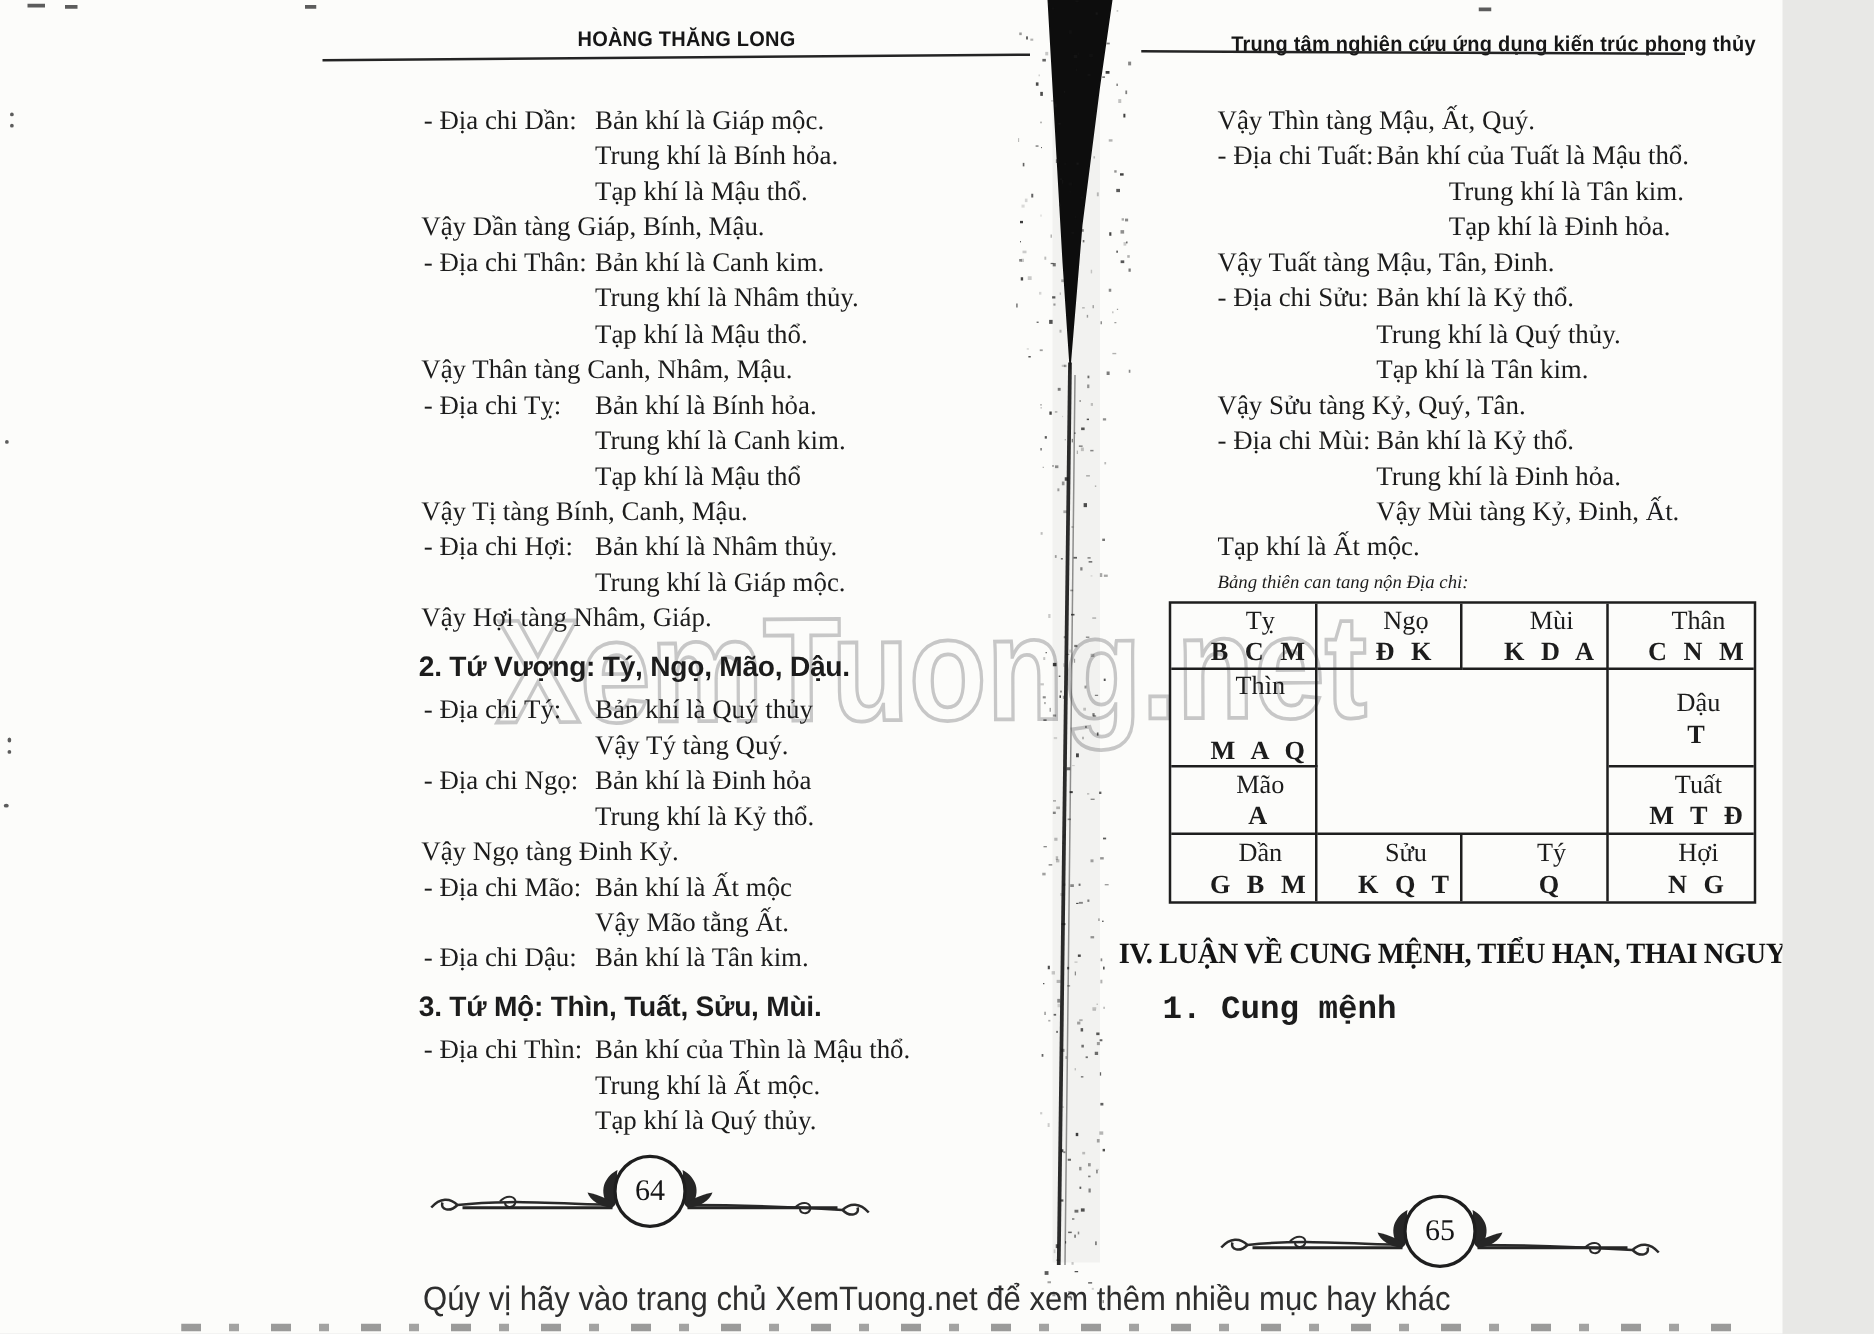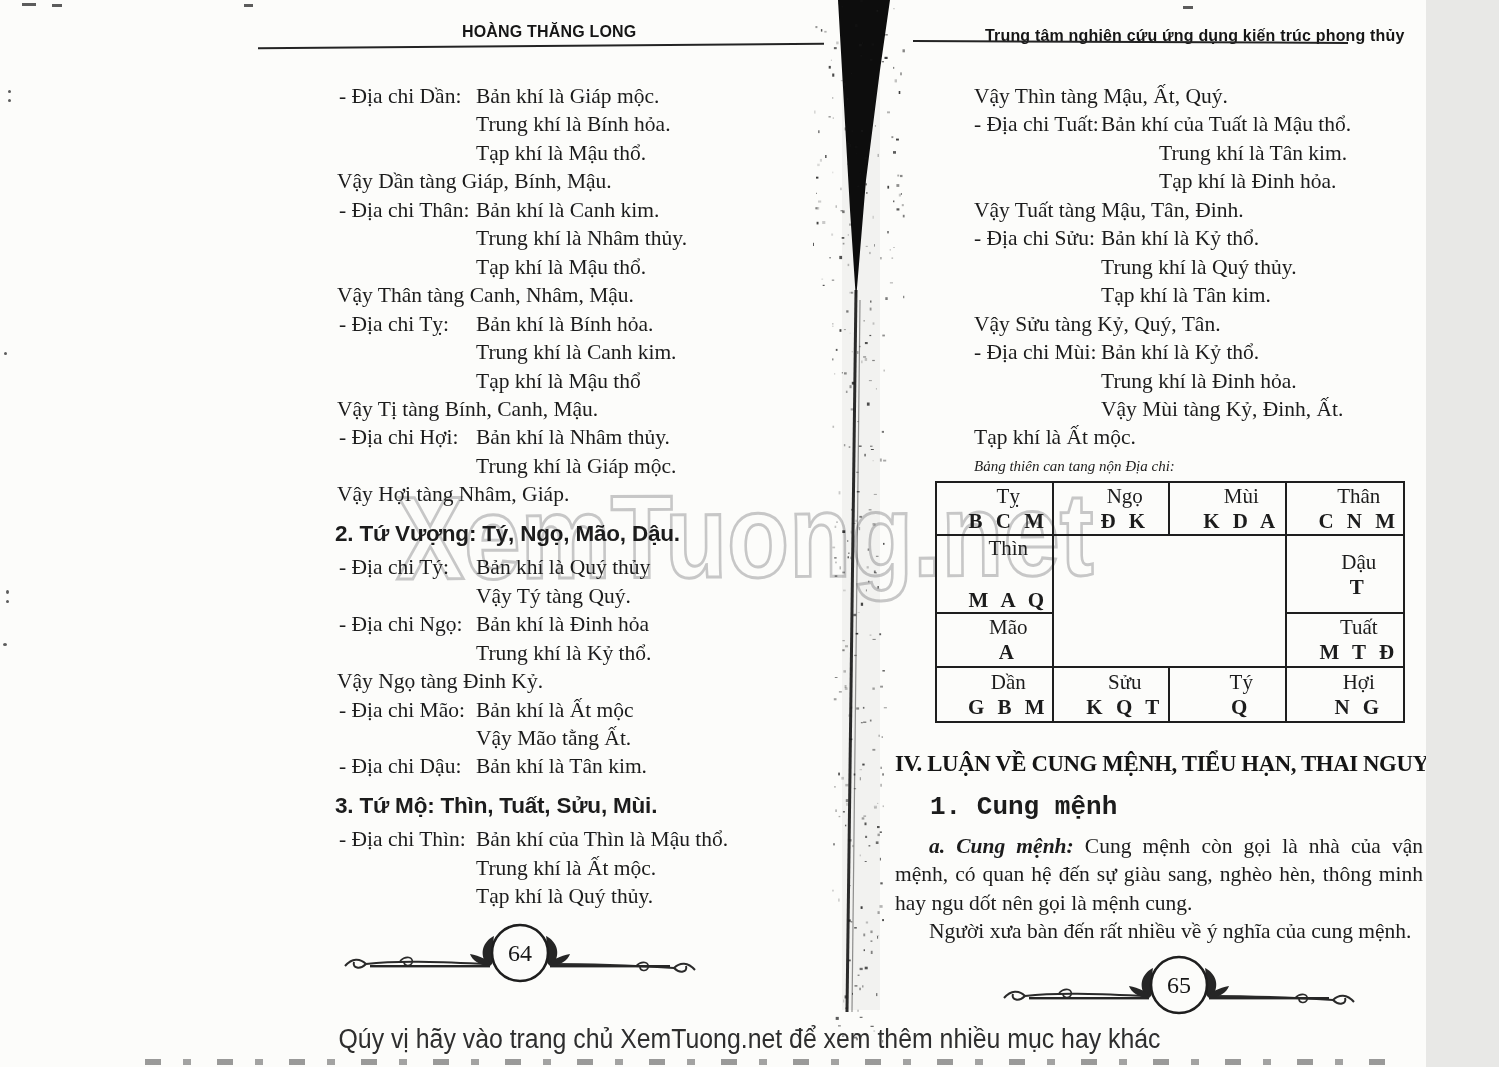--- a/index.html
+++ b/index.html
@@ -55,21 +55,21 @@
   .sub-head { position:absolute; left:930px; top:792px; z-index:2;
     font-family:Liberation Mono, monospace; font-weight:bold; font-size:26px; }
   .paras { position:absolute; left:895px; top:832px; width:528px; z-index:2;
     font-size:21.5px; line-height:28.4px; text-align:justify; }
   .paras p { margin:0; text-indent:34px; }
   .lead { font-weight:bold; font-style:italic; }
 
   
   .page-ornament { position:absolute; width:360px; height:72px; z-index:2; }
   .orn-left  { left:340px; top:920px; }
-  .orn-right { left:999px; top:952px; }
+  .orn-right { left:972px; top:952px; }
   .page-ornament svg { position:absolute; left:0; top:0; }
   .pagenum { position:absolute; left:0; right:0; top:20px; text-align:center;
     font-size:24px; color:#171717; }
 
   
   .gutter { position:absolute; left:800px; top:0; z-index:3; pointer-events:none; }
 
   
   .watermark { position:absolute; left:396px; top:458px; width:840px; height:170px;
     z-index:1; font-family:"Liberation Sans", sans-serif; font-weight:bold;
@@ -194,24 +194,20 @@
       </div>
       <div class="cell no-r no-b" style="grid-area: 4 / 4;">
         <div class="nm">Hợi</div>
         <div class="lt">N G</div>
       </div>
       <div class="cell no-r" style="grid-area: 2 / 2 / 4 / 4; border-right: 2.2px solid rgb(30, 30, 30);"></div>
     </div>
 
   <div class="sec-head">IV. LUẬN VỀ CUNG MỆNH, TIỂU HẠN, THAI NGUYÊN</div>
   <div class="sub-head">1. Cung mệnh</div>
-  <div class="paras">
-    <p><span class="lead">a. Cung mệnh:</span><span> Cung mệnh còn gọi là nhà của vận mệnh, có quan hệ đến sự giàu sang, nghèo hèn, thông minh hay ngu dốt nên gọi là mệnh cung.</span></p>
-    <p>Người xưa bàn đến rất nhiều về ý nghĩa của cung mệnh.</p>
-  </div>
 
   <div class="page-ornament orn-left">
     <svg width="360" height="72" viewBox="0 0 360 72">
       <g stroke="#2a2a2a" fill="none" stroke-width="2">
         <path d="M5 46 C12 38, 20 38, 26 44 C20 50, 12 48, 14 42 M26 44 C60 40, 100 42, 148 44"></path>
         <path d="M355 50 C348 42, 340 42, 334 48 C340 54, 348 52, 346 46 M334 48 C300 46, 258 44, 212 44"></path>
         <path d="M60 41 C66 35, 74 37, 72 43 C70 47, 64 46, 64 42" stroke-width="1.6"></path>
         <path d="M296 46 C302 40, 310 42, 308 48 C306 52, 300 51, 300 47" stroke-width="1.6"></path>
       </g>
       <g fill="#262626">

